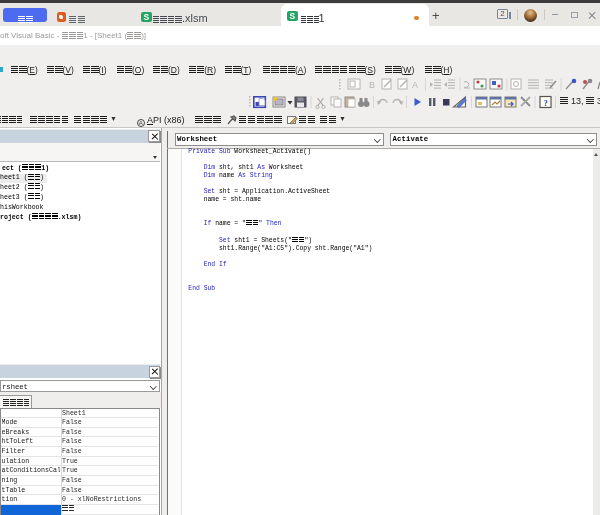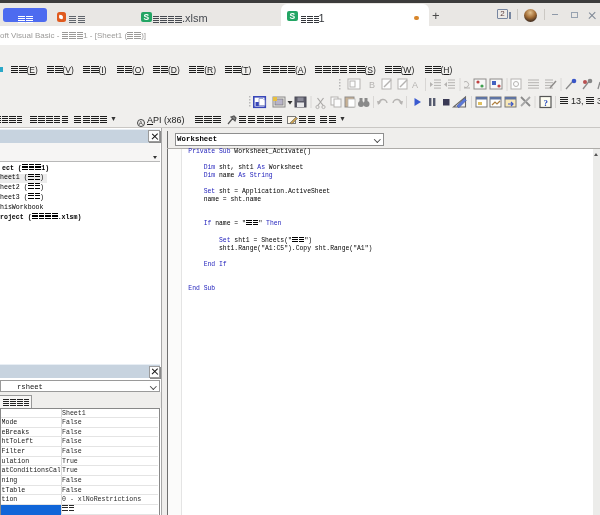--- a/index.html
+++ b/index.html
@@ -261,21 +261,21 @@
       <div class="trow" style="top:49.5px;font-weight:bold">roject (<span class="cjt" style="width:26px;background:repeating-linear-gradient(to bottom,currentColor 0 1.5px,transparent 1.5px 2.4px)"></span>.xlsm)</div>
     </div>
 
     <div id="props">
       <div class="ptitle" style="top:0"></div>
       <div class="xbtn" style="left:148.5px;top:1.5px;width:11px">
           <i></i>
           <b></b>
         </div>
       <div id="pcombo">
-          <span style="position:absolute;left:16px;top:2px">rsheet</span>
+          <span style="position:absolute;left:1px;top:2px">rsheet</span>
           <div class="chev" style="left:150px;top:3px"></div>
         </div>
       <div id="ptab">
           <div id="ptabsel">
             <span class="cj" style="--cw:6px;--cp:7px;width:26px;position:absolute;left:12px;top:3px;color:#222"></span>
           </div>
         </div>
       <div id="pgrid">
         <div class="pdiv"></div>
         <div class="prow" style="top:0">
@@ -322,20 +322,24 @@
             <span class="pv"><span class="cjt" style="width:12px"></span></span>
           </div>
       </div>
     </div>
   </div>
 
   <div id="cwin">
     <div class="combo" style="left:13px;width:209px">
         <span class="tx">Worksheet</span>
         <div class="chev" style="left:199px;top:3.5px"></div>
+      </div>
+    <div class="combo" style="left:228.5px;width:207px">
+        <span class="tx">Activate</span>
+        <div class="chev" style="left:197px;top:3.5px"></div>
       </div>
     <div id="cframe"></div>
       <div class="abs" style="left:5px;top:19.6px;width:433.5px;height:1px;background:#aeaca9"></div>
     <div id="codearea">
       <div id="margin"></div>
       <div id="code"><span class="k">Private Sub </span>Worksheet_Activate()
 
     <span class="k">Dim</span> sht, sht1 <span class="k">As</span> Worksheet
     <span class="k">Dim</span> name <span class="k">As String</span>
 

